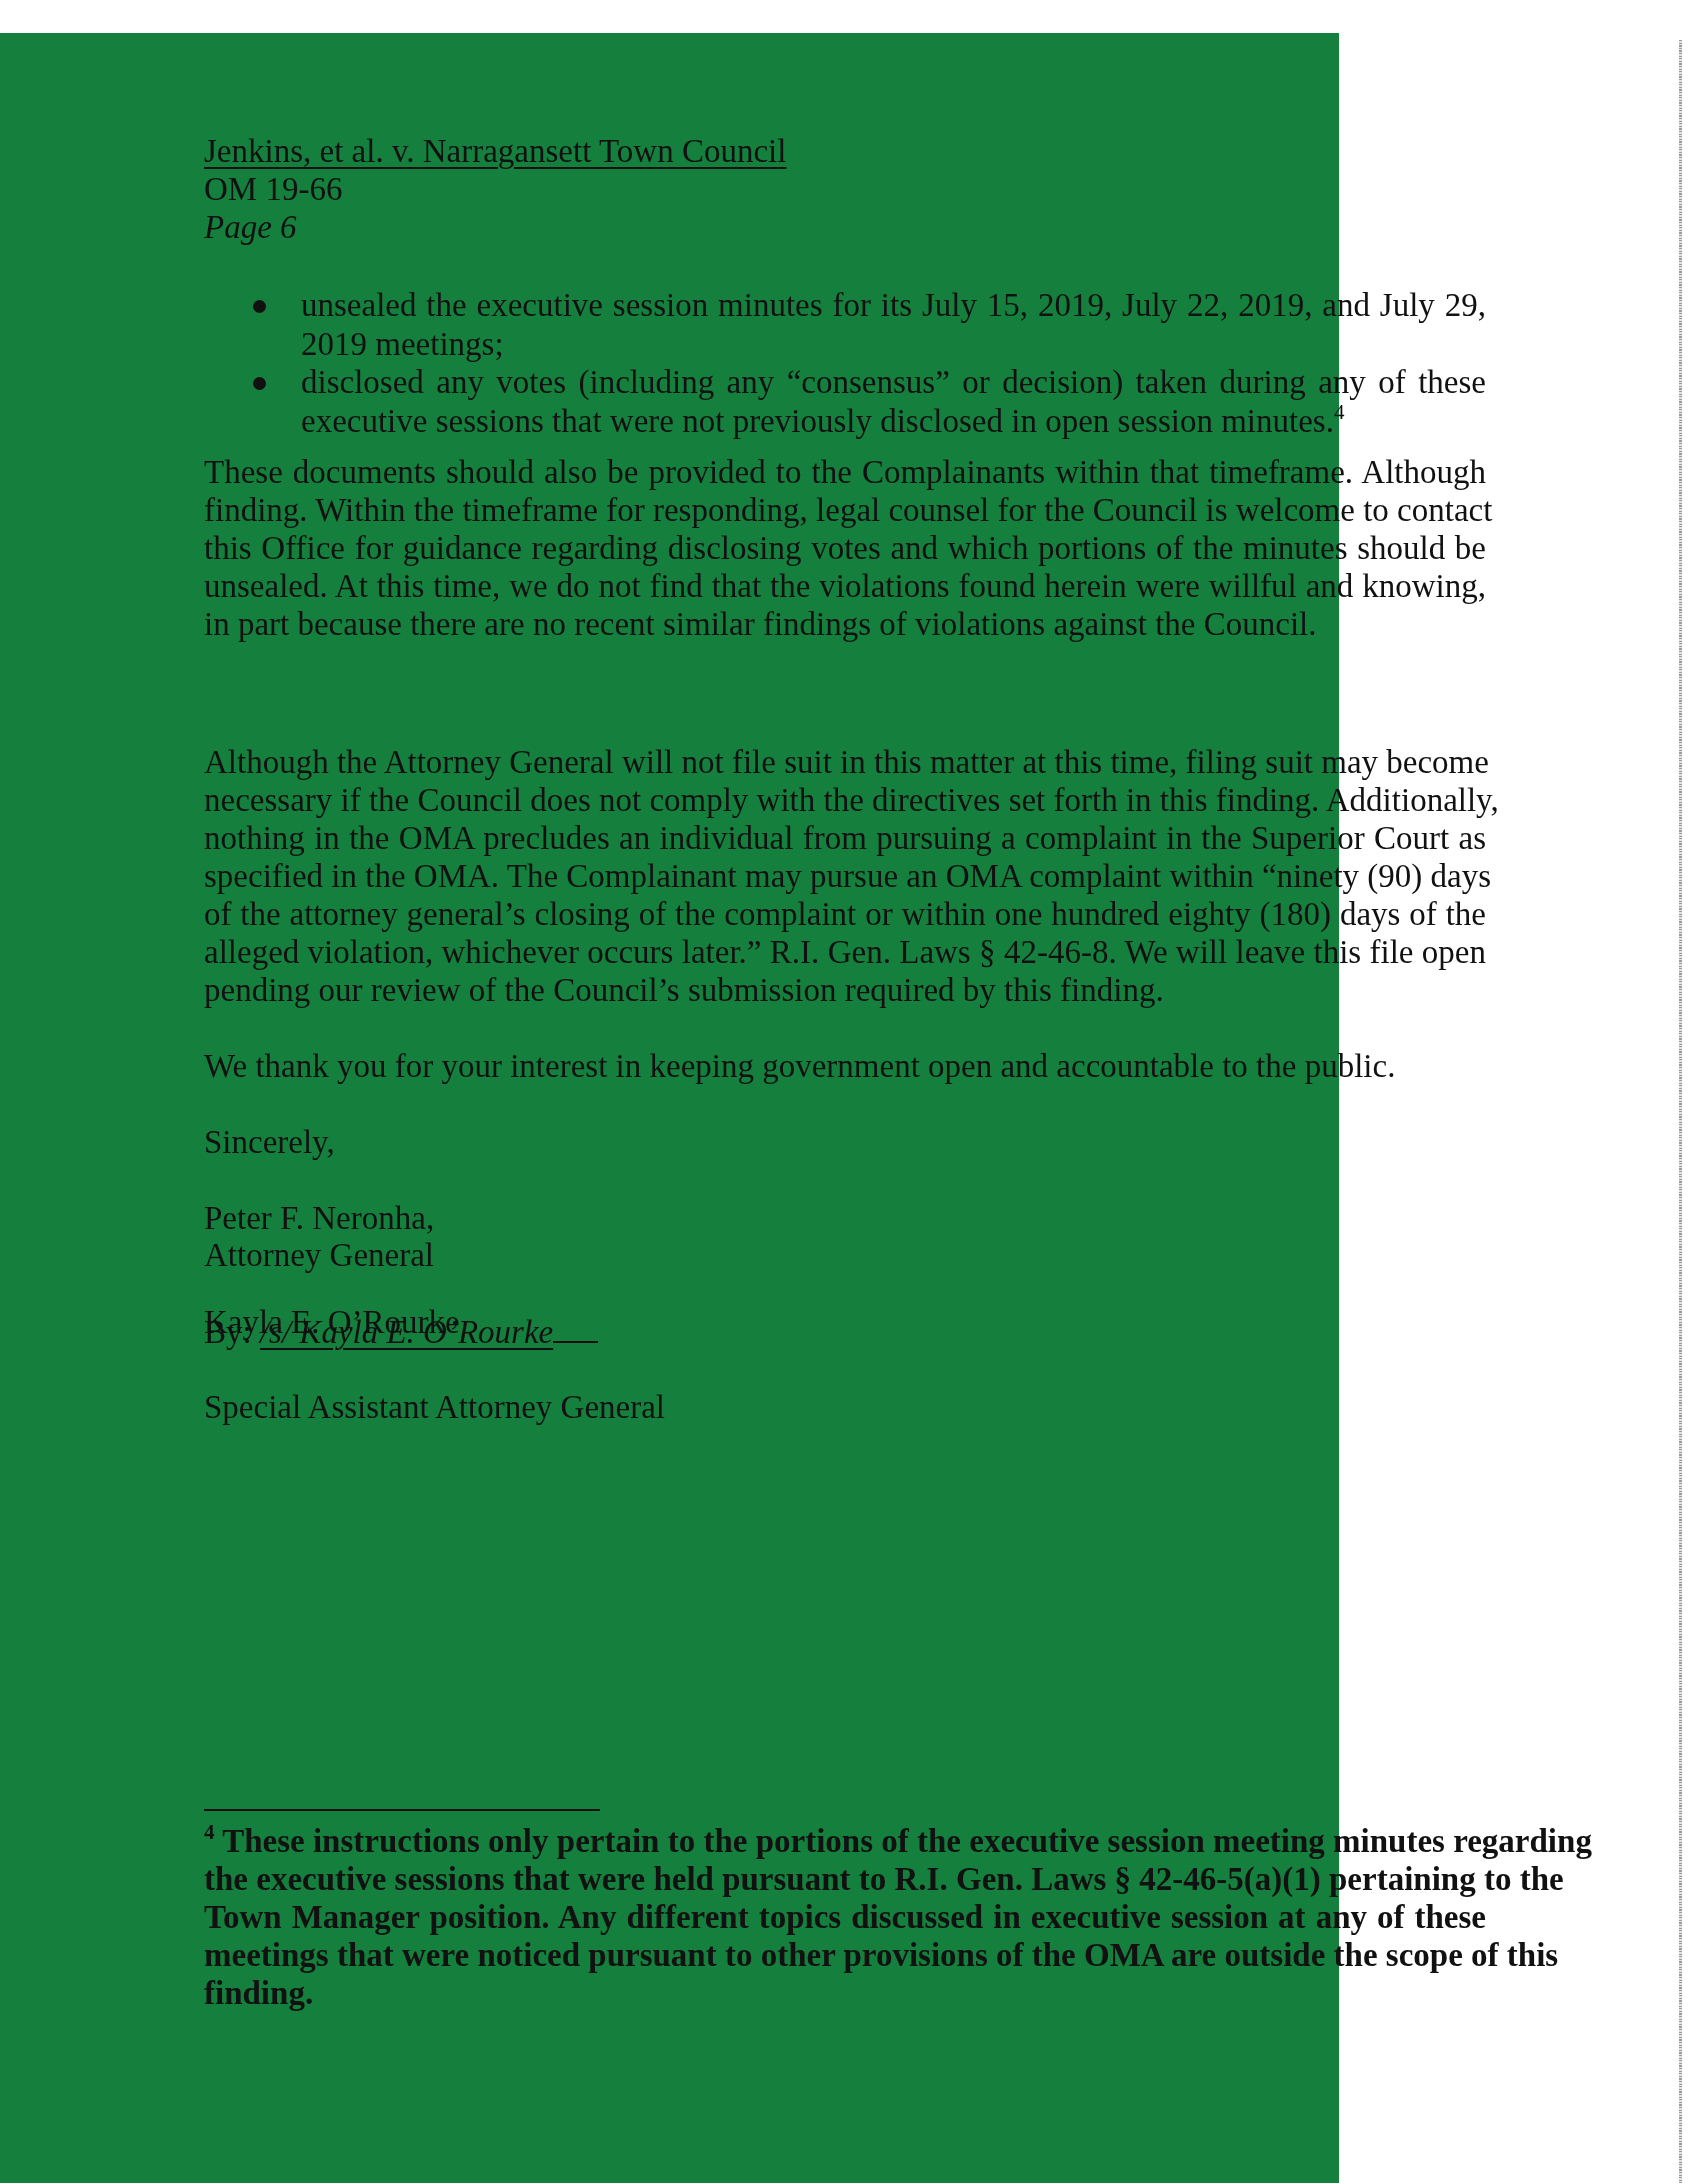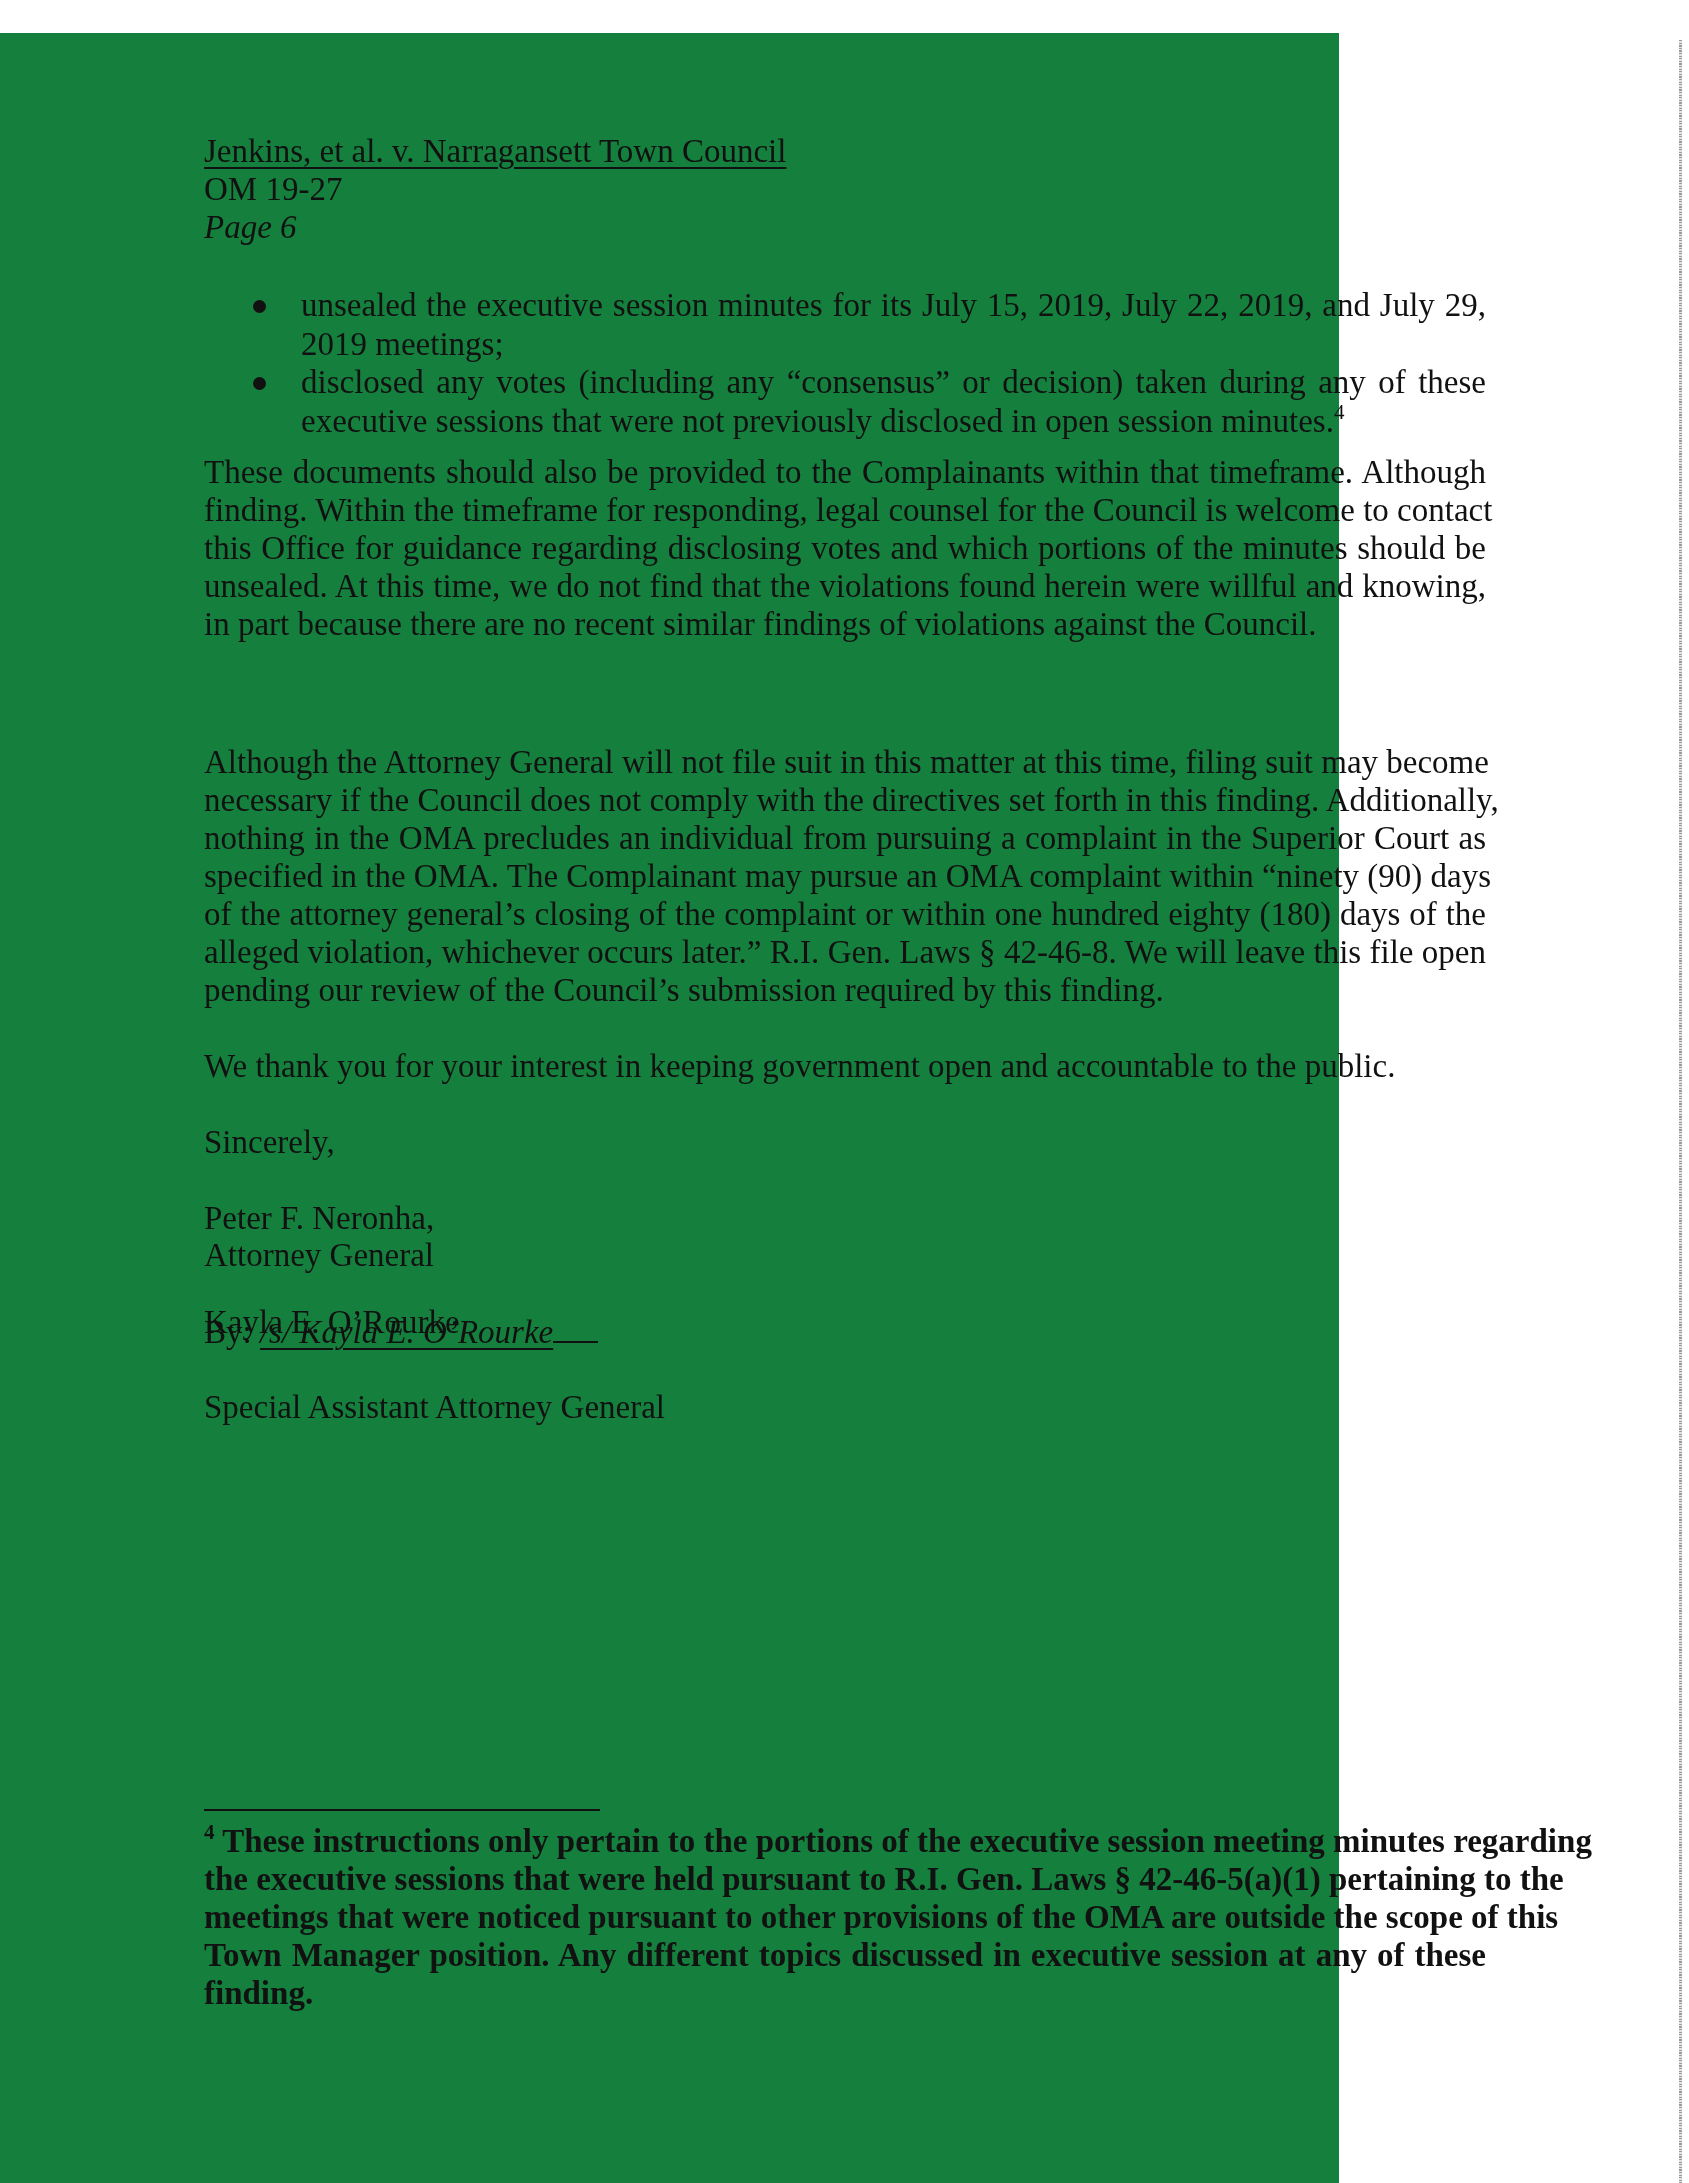--- a/index.html
+++ b/index.html
@@ -35,21 +35,21 @@
   .fn-rule { position: absolute; left: 204px; top: 1776px; width: 396px; height: 2px; background: #111; }
 </style>
 </head>
 <body>
 
 <div class="page">
 
   <div class="scan-edge"></div>
 
   <div class="line header-title" style="top:99px;">Jenkins, et al. v. Narragansett Town Council</div>
-  <div class="line" style="top:137px;">OM 19-27</div>
+  <div class="line" style="top:137px;">OM 19-66</div>
   <div class="line" style="top:175px;font-style:italic;">Page 6</div>
 
   <div>
     <div class="bullet-dot" style="top:267px;"></div>
     <div class="bline justify" style="top:253px;">unsealed the executive session minutes for its July 15, 2019, July 22, 2019, and July 29,</div>
     <div class="bline" style="top:292px;">2019 meetings;</div>
 
     <div class="bullet-dot" style="top:344px;"></div>
     <div class="bline justify" style="top:330px;">disclosed any votes (including any “consensus” or decision) taken during any of these</div>
     <div class="bline" style="top:369px;"><span>executive sessions that were not previously disclosed in open session minutes.</span><sup class="fn">4</sup></div>
@@ -81,19 +81,19 @@
   <div class="sig-line" style="top:1280px;">
     <span>By: </span><span class="sig-italic">/s/ Kayla E. O’Rourke</span><span class="sig-tail"></span>
   </div>
   <div class="line" style="top:1270px;">Kayla E. O’Rourke</div>
   <div class="line" style="top:1355px;">Special Assistant Attorney General</div>
 
   <div class="fn-rule"></div>
   <div class="para" style="top:1789px;font-weight:bold;">
     <span class="pl"><sup class="fn">4</sup><span> These instructions only pertain to the portions of the executive session meeting minutes regarding</span></span>
     <span class="pl">the executive sessions that were held pursuant to R.I. Gen. Laws § 42-46-5(a)(1) pertaining to the</span>
+    <span class="pl">Town Manager position.  Any different topics discussed in executive session at any of these</span>
     <span class="pl">meetings that were noticed pursuant to other provisions of the OMA are outside the scope of this</span>
-    <span class="pl">Town Manager position.  Any different topics discussed in executive session at any of these</span>
     <span class="pl last">finding.</span>
   </div>
 
 </div>
 
 
 </body></html>

